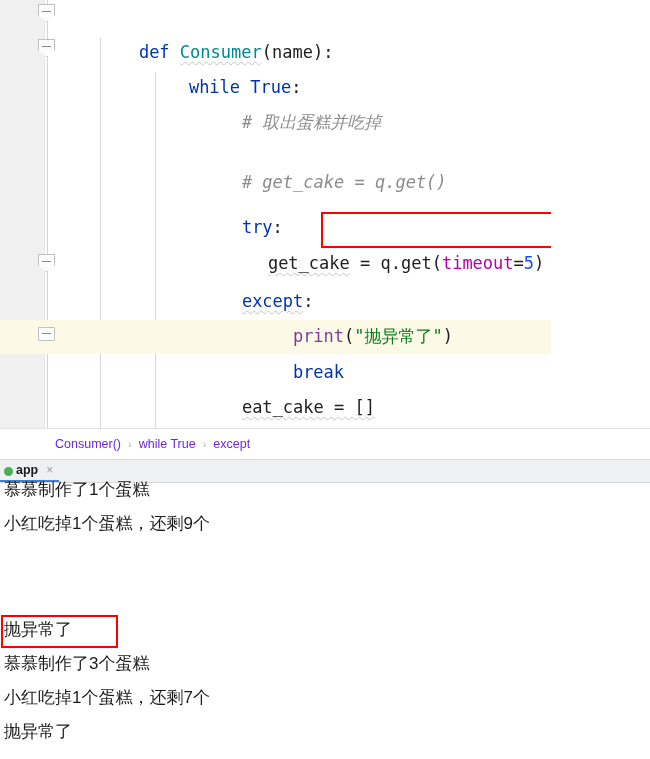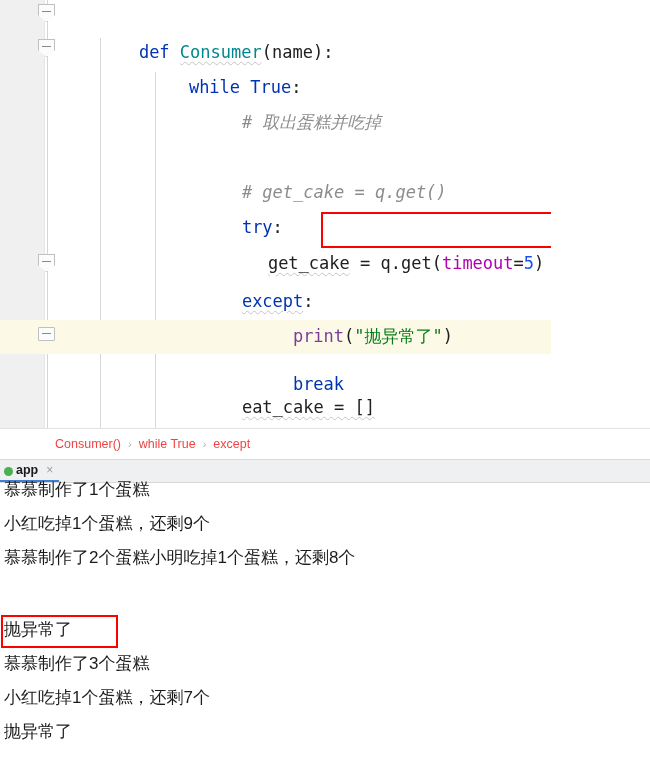--- a/index.html
+++ b/index.html
@@ -154,21 +154,21 @@
     background: #ffffff;
     border-top: 1px solid #e2e2e2;
     border-bottom: 1px solid #d9d9d9;
     display: flex;
     align-items: center;
     padding-left: 55px;
     box-sizing: border-box;
   }
   .crumb {
     font-size: 12.5px;
-    color: #ef4444;
+    color: #6d28d9;
     font-family: "Liberation Sans", sans-serif;
   }
   .crumb-sep {
     font-size: 11px;
     color: #b0b0b0;
     margin: 0 7px;
   }
 
   
   .console-panel {
@@ -285,41 +285,41 @@
 
       <div class="ln" style="top:70px;left:160px">
         <span class="comment"># 取出蛋糕并吃掉</span>
       </div>
 
       <div class="ln" style="top:35px;left:107px">
         <span class="kw">while </span><span class="kw">True</span><span class="punc">:</span>
       </div>
 
 
-      <div class="ln" style="top:140px;left:160px">
+      <div class="ln" style="top:130px;left:160px">
         <span class="comment"># get_cake = q.get()</span>
       </div>
 
       <div class="ln" style="top:175px;left:160px">
         <span class="kw">try</span><span class="punc">:</span>
       </div>
 
       <div class="ln" style="top:211px;left:186px">
         <span class="plain wavy">get_cake</span><span class="plain"> = q.get(</span><span class="kwarg">timeout</span><span class="plain">=</span><span class="num">5</span><span class="plain">)</span>
       </div>
 
       <div class="ln" style="top:249px;left:160px">
         <span class="kw wavy">except</span><span class="punc">:</span>
       </div>
 
       <div class="ln" style="top:284px;left:211px">
         <span class="builtin">print</span><span class="plain">(</span><span class="str">"抛异常了"</span><span class="plain">)</span>
       </div>
 
-      <div class="ln" style="top:332px;left:211px">
+      <div class="ln" style="top:320px;left:211px">
         <span class="kw">break</span>
       </div>
 
       <div class="ln" style="top:355px;left:160px">
         <span class="plain wavy">eat_cake = []</span>
       </div>
 
       <div class="ln" style="top:390px;left:160px">
         
       </div>
@@ -344,21 +344,20 @@
       <div class="tab">
         <span class="run-dot"></span>
         <span class="tab-label">app</span>
         <span class="tab-close">×</span>
       </div>
     </div>
 
     <div class="console-out">
       <div class="oline" style="top:0px">慕慕制作了1个蛋糕</div>
       <div class="oline" style="top:34px">小红吃掉1个蛋糕，还剩9个</div>
-      <div class="oline" style="top:68px">慕慕制作了2个蛋糕小明吃掉1个蛋糕，还剩8个</div>
       <div class="oline" style="top:102px"></div>
       <div class="oline" style="top:140px">抛异常了</div>
       <div class="oline" style="top:174px">慕慕制作了3个蛋糕</div>
       <div class="oline" style="top:208px">小红吃掉1个蛋糕，还剩7个</div>
       <div class="oline" style="top:242px">抛异常了</div>
     </div>
 
     <div class="redbox" style="left:1px;top:155px;width:117px;height:33px"></div>
 
   </div>

